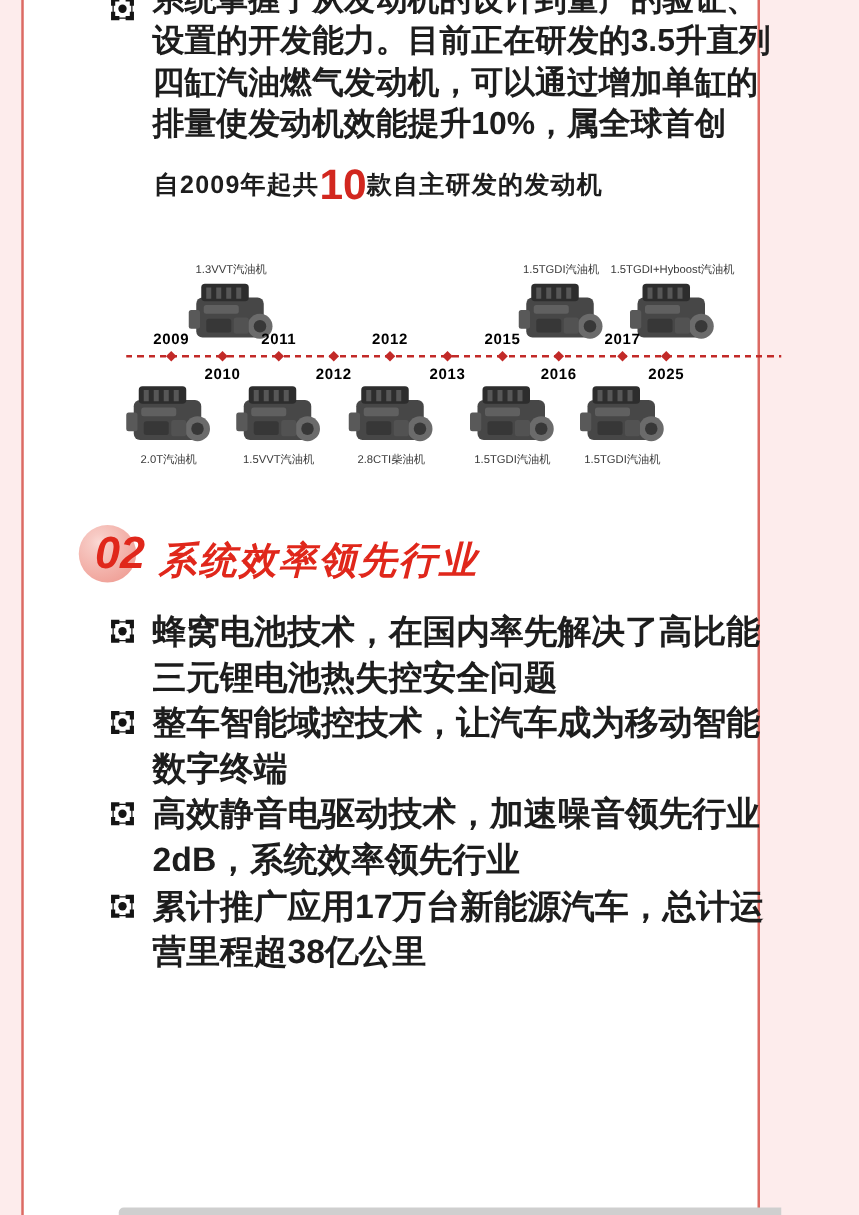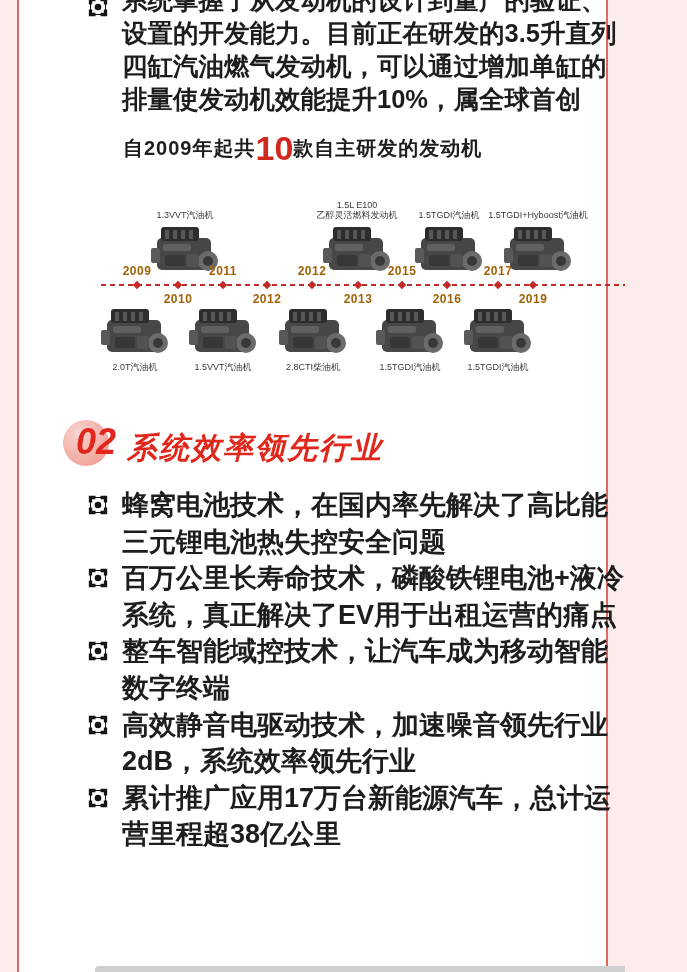--- a/index.html
+++ b/index.html
@@ -24,21 +24,21 @@
   .tl-h1{font-size:20px;font-weight:bold;letter-spacing:1px;line-height:28px;}
   .tl-num{font-size:34px;font-weight:bold;color:#d2271f;vertical-align:-5px;letter-spacing:0;}
   .tl-h2{font-size:20px;font-weight:bold;letter-spacing:1px;line-height:24px;margin-top:4px;}
   
   .tl-block{position:absolute;left:105px;top:198px;width:548px;height:186px;}
   .tl-line{position:absolute;left:-4px;right:2px;top:86px;height:2px;
     background:repeating-linear-gradient(90deg,#c22a28 0 5px,transparent 5px 9px);}
   .mk{position:absolute;top:87px;width:6px;height:6px;background:#c22a28;
     transform:translate(-50%,-50%) rotate(45deg);}
   .yr{position:absolute;transform:translateX(-50%);font-size:12px;font-weight:bold;
-    color:#a16207;letter-spacing:0.5px;white-space:nowrap;}
+    color:#000000;letter-spacing:0.5px;white-space:nowrap;}
   .yr.top{top:66px;} .yr.bot{top:94px;}
   .eng{position:absolute;width:104px;display:flex;flex-direction:column;align-items:center;}
   .eng.toprow{top:0;} .eng.botrow{top:106px;justify-content:center;}
   .eng-label{font-size:9px;line-height:10px;color:#3a3a3a;text-align:center;white-space:nowrap;}
   .eng.toprow .eng-label-wrap{height:22px;display:flex;flex-direction:column;justify-content:flex-end;align-items:center;}
   .eng-img{width:76px;height:54px;display:block;margin-top:2px;}
   .eng.botrow .eng-img{margin-top:0;margin-bottom:4px;}
   
   .sec2{position:absolute;left:0;top:0;}
   .sec2-circle{position:absolute;left:63px;top:420px;width:46px;height:46px;border-radius:50%;
@@ -106,29 +106,20 @@
 
     <div class="eng toprow" style="left:28px">
       <div class="eng-label-wrap">
           <div class="eng-label"></div>
           <div class="eng-label">1.3VVT汽油机</div>
         </div>
       <svg class="eng-img" viewBox="0 0 76 54">
           <use href="#engine-glyph"></use>
         </svg>
     </div>
-    <div class="eng toprow" style="left:200px">
-      <div class="eng-label-wrap">
-          <div class="eng-label">1.5L E100</div>
-          <div class="eng-label">乙醇灵活燃料发动机</div>
-        </div>
-      <svg class="eng-img" viewBox="0 0 76 54">
-          <use href="#engine-glyph"></use>
-        </svg>
-    </div>
     <div class="eng toprow" style="left:292px">
       <div class="eng-label-wrap">
           <div class="eng-label"></div>
           <div class="eng-label">1.5TGDI汽油机</div>
         </div>
       <svg class="eng-img" viewBox="0 0 76 54">
           <use href="#engine-glyph"></use>
         </svg>
     </div>
     <div class="eng toprow" style="left:381px">
@@ -155,21 +146,21 @@
 
     <div class="yr top" style="left:32px">2009</div>
     <div class="yr top" style="left:118px">2011</div>
     <div class="yr top" style="left:207px">2012</div>
     <div class="yr top" style="left:297px">2015</div>
     <div class="yr top" style="left:393px">2017</div>
     <div class="yr bot" style="left:73px">2010</div>
     <div class="yr bot" style="left:162px">2012</div>
     <div class="yr bot" style="left:253px">2013</div>
     <div class="yr bot" style="left:342px">2016</div>
-    <div class="yr bot" style="left:428px">2019</div>
+    <div class="yr bot" style="left:428px">2025</div>
 
     <div class="eng botrow" style="left:-22px">
       <svg class="eng-img" viewBox="0 0 76 54">
           <use href="#engine-glyph"></use>
         </svg>
       <div class="eng-label">2.0T汽油机</div>
     </div>
     <div class="eng botrow" style="left:66px">
       <svg class="eng-img" viewBox="0 0 76 54">
           <use href="#engine-glyph"></use>
@@ -206,26 +197,20 @@
     <div class="bullet">
       <svg class="bullet-ic" viewBox="0 0 24 24">
           <use href="#bullet-glyph"></use>
         </svg>
       <div class="bullet-text">蜂窝电池技术，在国内率先解决了高比能三元锂电池热失控安全问题</div>
     </div>
     <div class="bullet">
       <svg class="bullet-ic" viewBox="0 0 24 24">
           <use href="#bullet-glyph"></use>
         </svg>
-      <div class="bullet-text">百万公里长寿命技术，磷酸铁锂电池+液冷系统，真正解决了EV用于出租运营的痛点</div>
-    </div>
-    <div class="bullet">
-      <svg class="bullet-ic" viewBox="0 0 24 24">
-          <use href="#bullet-glyph"></use>
-        </svg>
       <div class="bullet-text">整车智能域控技术，让汽车成为移动智能数字终端</div>
     </div>
     <div class="bullet">
       <svg class="bullet-ic" viewBox="0 0 24 24">
           <use href="#bullet-glyph"></use>
         </svg>
       <div class="bullet-text">高效静音电驱动技术，加速噪音领先行业2dB，系统效率领先行业</div>
     </div>
     <div class="bullet">
       <svg class="bullet-ic" viewBox="0 0 24 24">

